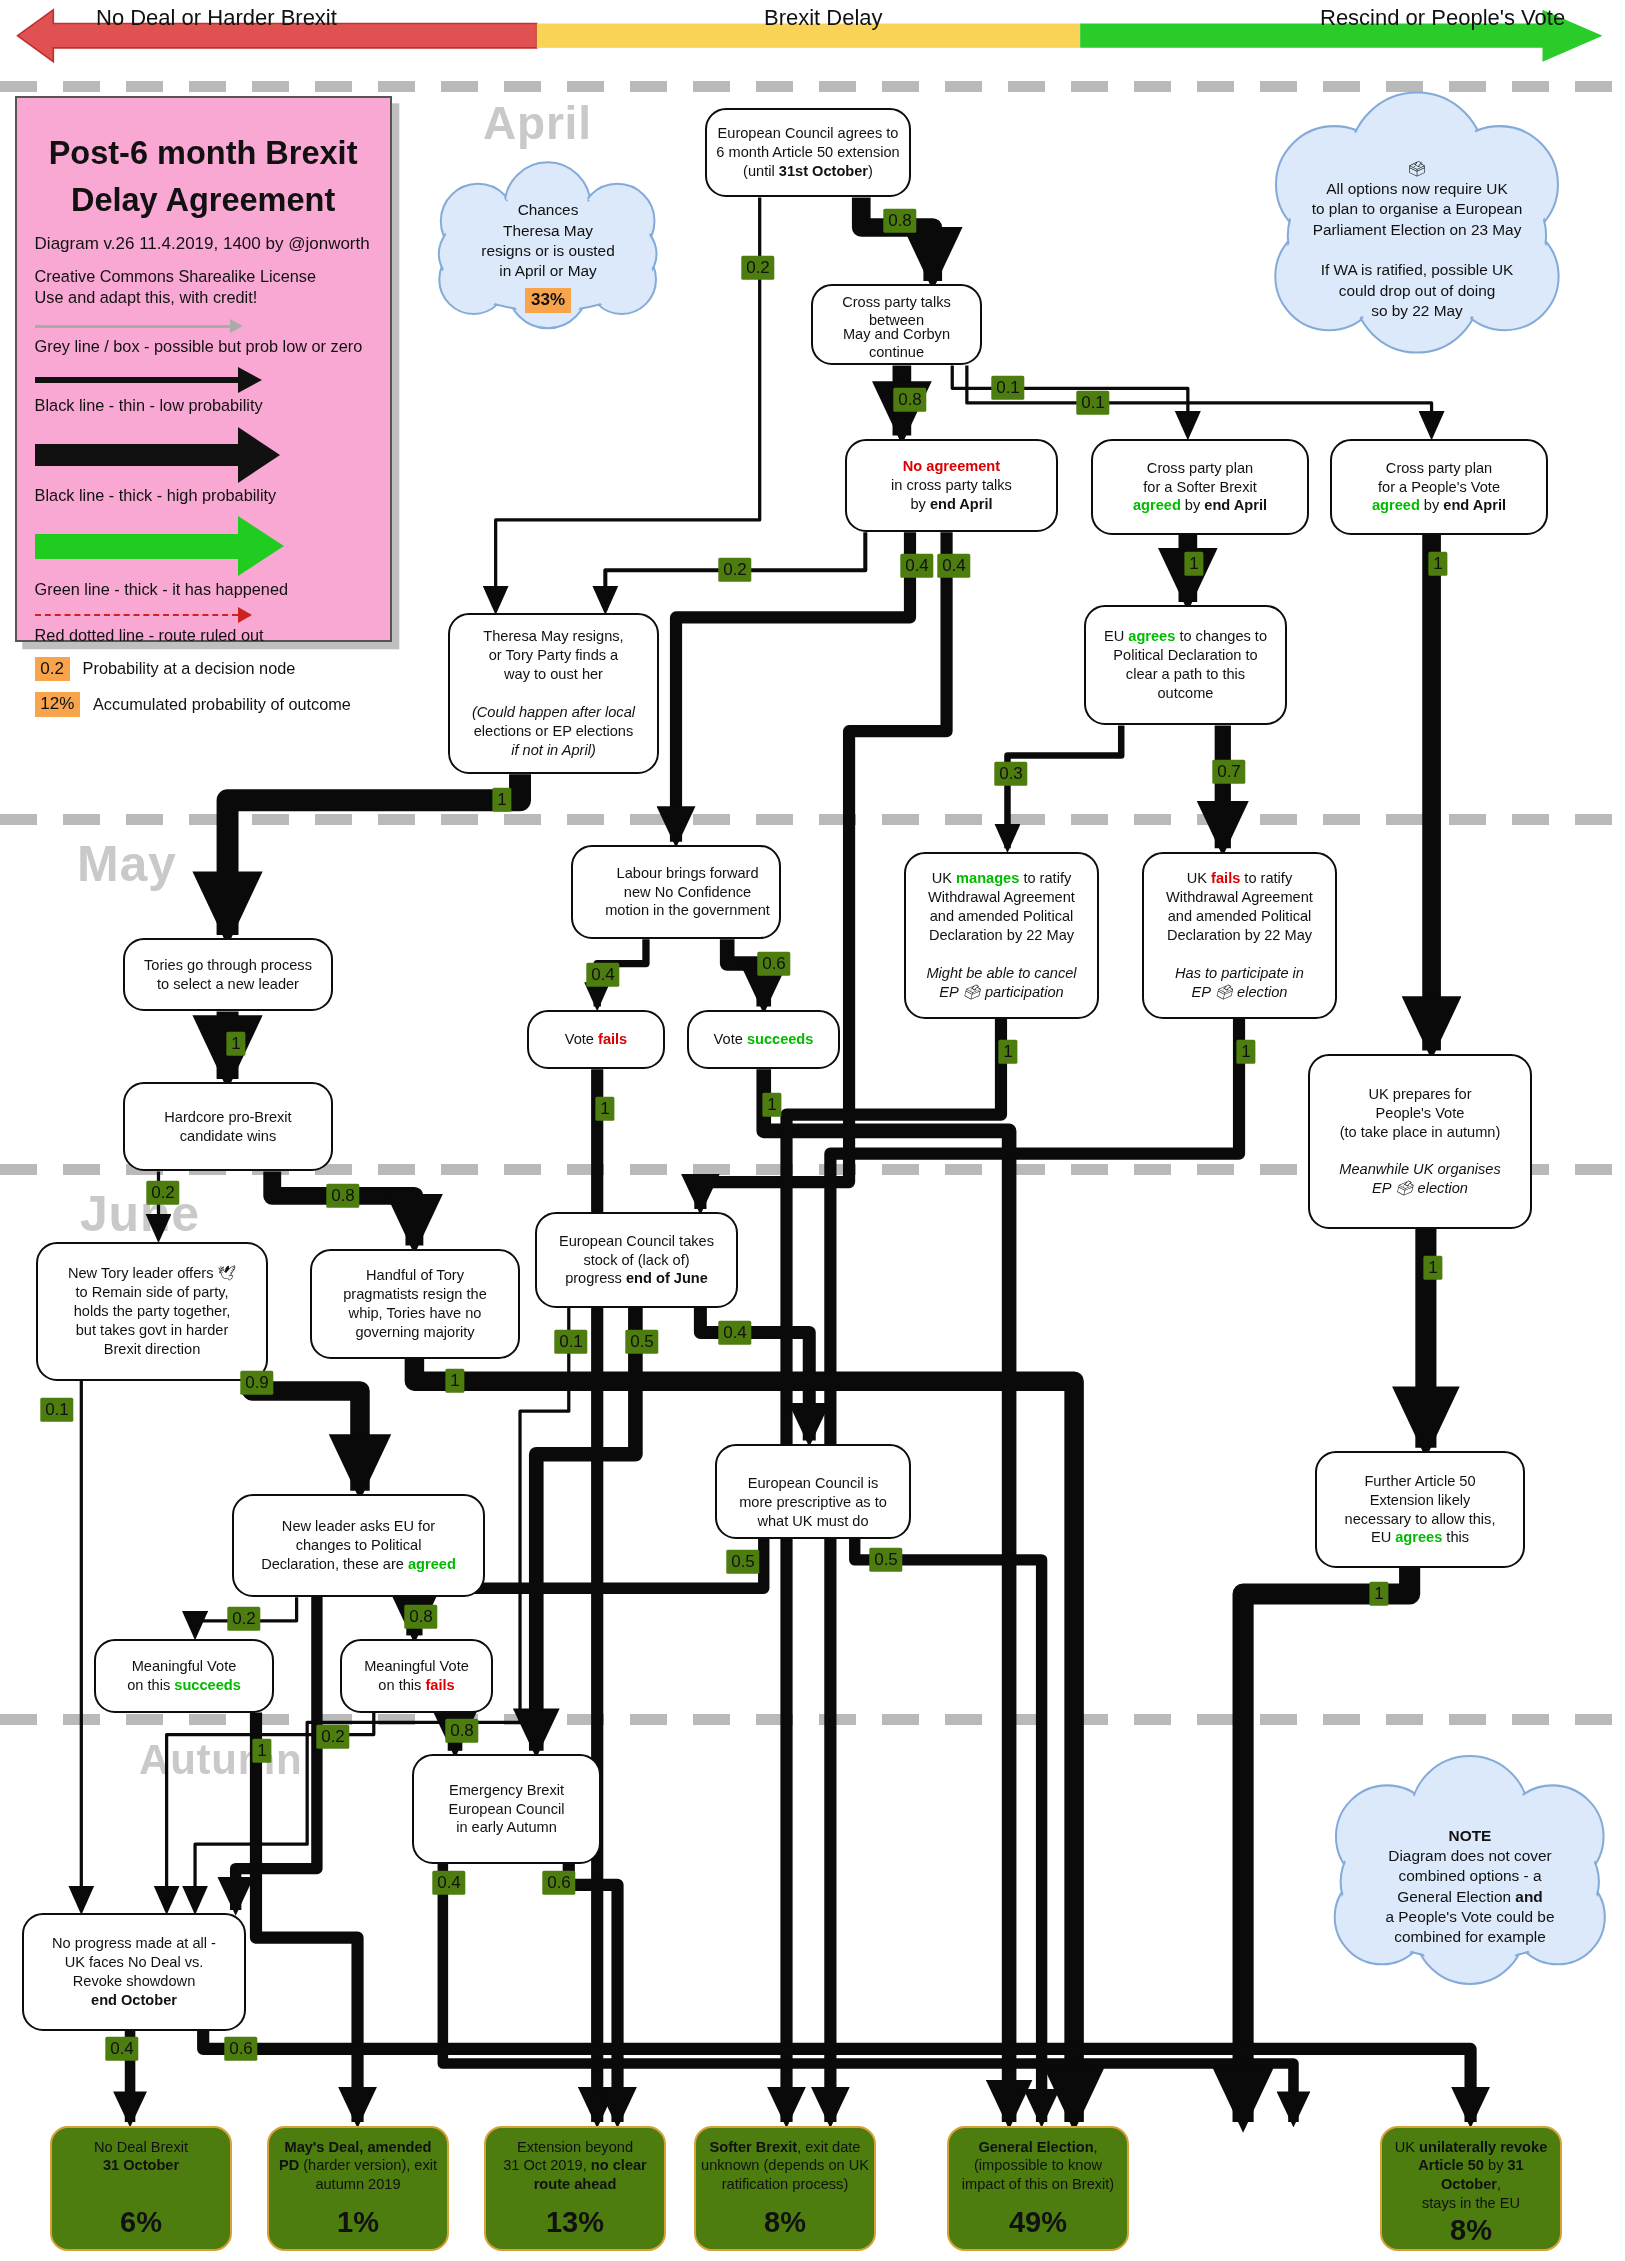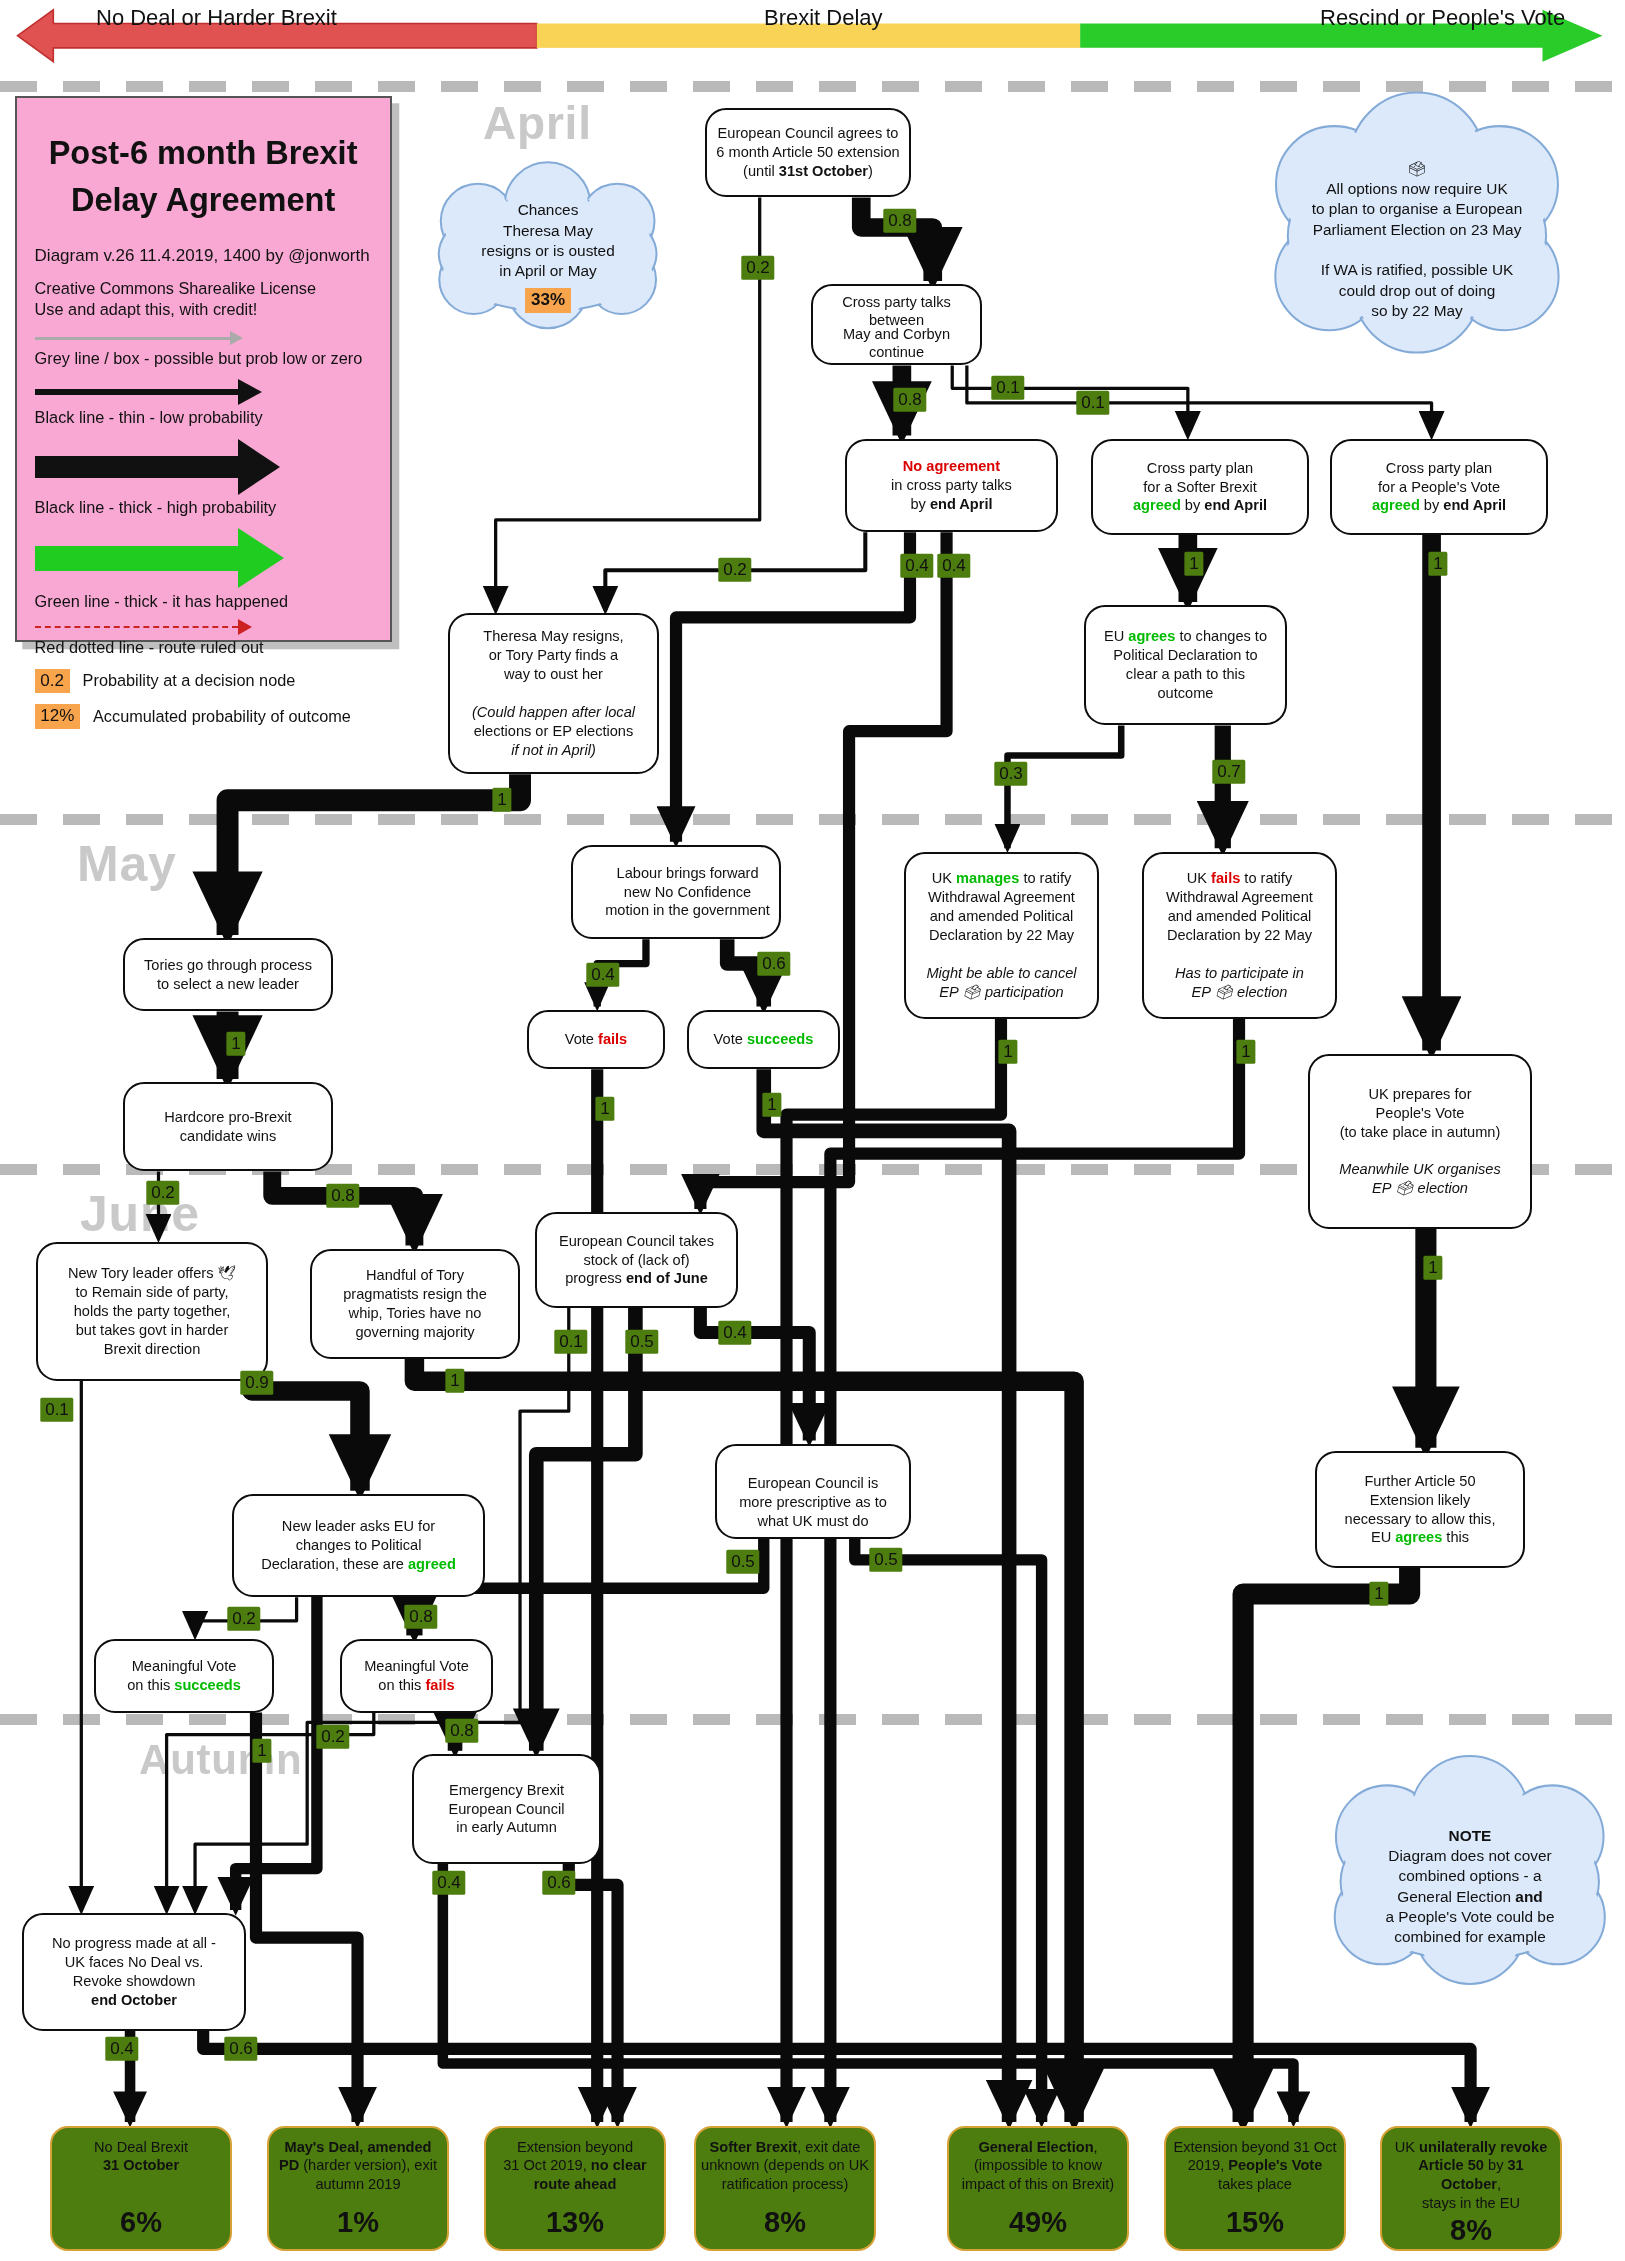--- a/index.html
+++ b/index.html
@@ -9,21 +9,21 @@
   .sep{position:absolute;left:0;width:1625px;height:10.6px;z-index:0;
     background:repeating-linear-gradient(90deg,#b9b9b9 0 37px,transparent 37px 63px);}
   .month{position:absolute;z-index:0;font-weight:bold;color:#c9c9c9;letter-spacing:0.8px;}
   
   #topbar-labels div{position:absolute;top:4.9px;font-size:22px;z-index:2;}
   
   #legend{position:absolute;left:14.6px;top:96px;width:377px;height:546px;z-index:2;
     background:#f9a8d4;border:2.4px solid #555;box-shadow:7.3px 7.3px 0 rgba(0,0,0,.25);
     box-sizing:border-box;padding:32px 18px;display:flex;flex-direction:column;}
   #legend .ttl{text-align:center;font-weight:bold;font-size:32.5px;line-height:1.45;}
-  #legend .meta{font-size:17px;margin-top:22px;}
+  #legend .meta{font-size:17px;margin-top:10px;}
   #legend .lic{font-size:16.3px;margin-top:11.4px;line-height:1.3;}
   .sample{display:flex;align-items:center;margin-top:11.4px;}
   .sline{flex:0 0 auto;}
   .shead{width:0;height:0;flex:0 0 auto;}
   .cap{font-size:16.3px;margin-top:3.3px;}
   .chiprow{display:flex;align-items:center;gap:13px;margin-top:11.4px;font-size:16.3px;}
   .chip{position:absolute;z-index:4;transform:translate(-50%,-50%);
     background:#4d7c0f;color:#111;font-size:17px;padding:0 4.9px;line-height:24.4px;
     border-radius:1.6px;white-space:nowrap;}
   .chip-inline{background:#f7a44c;padding:0 5.7px;font-size:17px;line-height:24.4px;}
@@ -453,28 +453,20 @@
       <div class="pct">8%</div>
     </div>
     <div class="outcome" style="left: 947px; top: 2126px; width: 182px; height: 125px;">
       <div>
         <div class="nl"><span style="font-weight: bold;">General Election</span><span>,</span></div>
         <div class="nl"><span>(impossible to know</span></div>
         <div class="nl"><span>impact of this on Brexit)</span></div>
       </div>
       <div class="pct">49%</div>
     </div>
-    <div class="outcome" style="left: 1164px; top: 2126px; width: 182px; height: 125px;">
-      <div>
-        <div class="nl"><span>Extension beyond 31 Oct</span></div>
-        <div class="nl"><span>2019, </span><span style="font-weight: bold;">People's Vote</span></div>
-        <div class="nl"><span>takes place</span></div>
-      </div>
-      <div class="pct">15%</div>
-    </div>
     <div class="outcome" style="left: 1380px; top: 2126px; width: 182px; height: 125px;">
       <div>
         <div class="nl"><span>UK </span><span style="font-weight: bold;">unilaterally revoke</span></div>
         <div class="nl"><span style="font-weight: bold;">Article 50</span><span> by </span><span style="font-weight: bold;">31 October</span><span>,</span></div>
         <div class="nl"><span>stays in the EU</span></div>
       </div>
       <div class="pct">8%</div>
     </div>
   </div>
 

